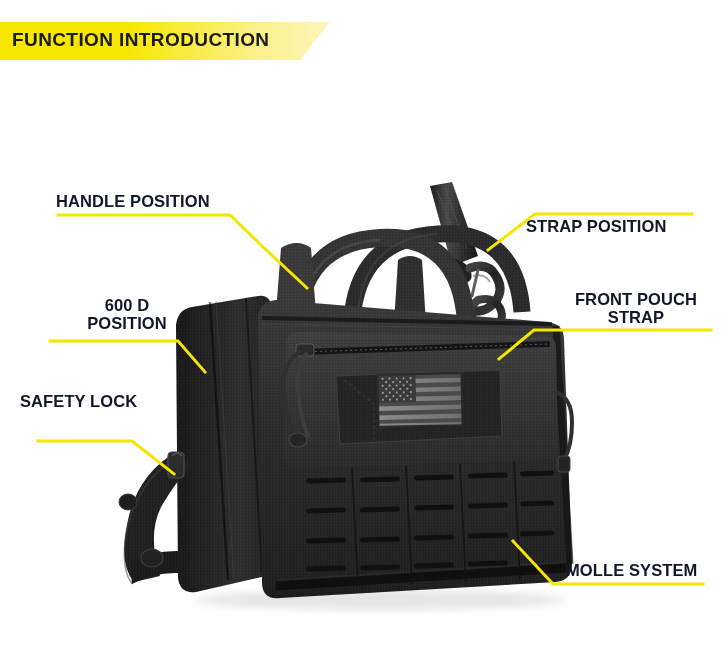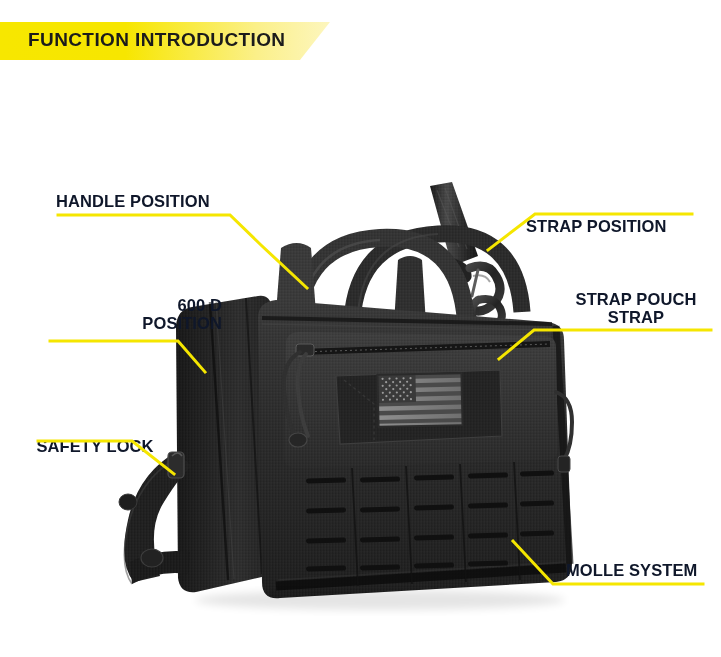--- a/index.html
+++ b/index.html
@@ -25,21 +25,21 @@
     left: 0;
     top: 22px;
     width: 330px;
     height: 38px;
     background: linear-gradient(to right, #F7E700 0%, #F7E600 38%, #FBF08A 78%, #FDF6BE 100%);
     -webkit-clip-path: polygon(0 0, 330px 0, 300px 38px, 0 38px);
     clip-path: polygon(0 0, 330px 0, 300px 38px, 0 38px);
   }
   .banner-title {
     position: absolute;
-    left: 28px;
+    left: 12px;
     top: 29px;
     font-size: 19px;
     font-weight: bold;
     letter-spacing: 0.4px;
     color: #1b1b1b;
     white-space: nowrap;
   }
 
   
   .label {
@@ -333,37 +333,37 @@
   <div class="label" style="left:56px; top:192px;">HANDLE POSITION</div>
   <svg class="leader" style="left:0; top:0; width:721px; height:657px;">
     <polyline points="58,215 230,215 262,246 307,288"></polyline>
   </svg>
 
   <div class="label" style="left:526px; top:185px;margin-top:32px;">STRAP POSITION</div>
   <svg class="leader" style="left:0; top:0; width:721px; height:657px;">
     <polyline points="692,214 535,214 488,250"></polyline>
   </svg>
 
-  <div class="label two-line" style="left:72px; top:296px; width:150px; text-align:right;">
+  <div class="label two-line" style="left:52px; top:296px; width:150px; text-align:center;">
     <span class="ln">600 D</span>
     <span class="ln">POSITION</span>
   </div>
   <svg class="leader" style="left:0; top:0; width:721px; height:657px;">
     <polyline points="50,341 178,341 205,372"></polyline>
   </svg>
 
   <div class="label two-line" style="left:566px; top:290px; width:140px; text-align:center;">
-    <span class="ln">STRAP POUCH</span>
+    <span class="ln">FRONT POUCH</span>
     <span class="ln">STRAP</span>
   </div>
   <svg class="leader" style="left:0; top:0; width:721px; height:657px;">
     <polyline points="711,330 534,330 499,359"></polyline>
   </svg>
 
-  <div class="label two-line" style="left:20px; top:392px; width:150px; text-align:center;margin-top:45px;">
+  <div class="label two-line" style="left:20px; top:392px; width:150px; text-align:left;">
     <span class="ln">SAFETY LOCK</span>
   </div>
   <svg class="leader" style="left:0; top:0; width:721px; height:657px;">
     <polyline points="38,441 132,441 174,474"></polyline>
   </svg>
 
   <div class="label" style="left:566px; top:561px;">MOLLE SYSTEM</div>
   <svg class="leader" style="left:0; top:0; width:721px; height:657px;">
     <polyline points="703,584 553,584 513,541"></polyline>
   </svg>

